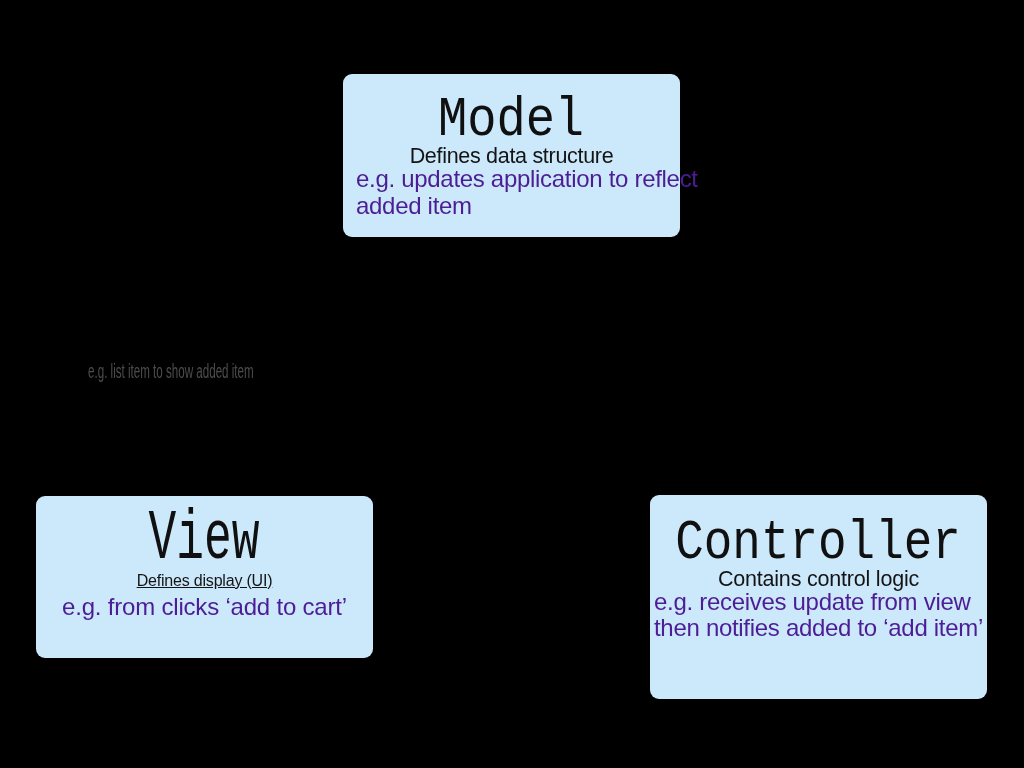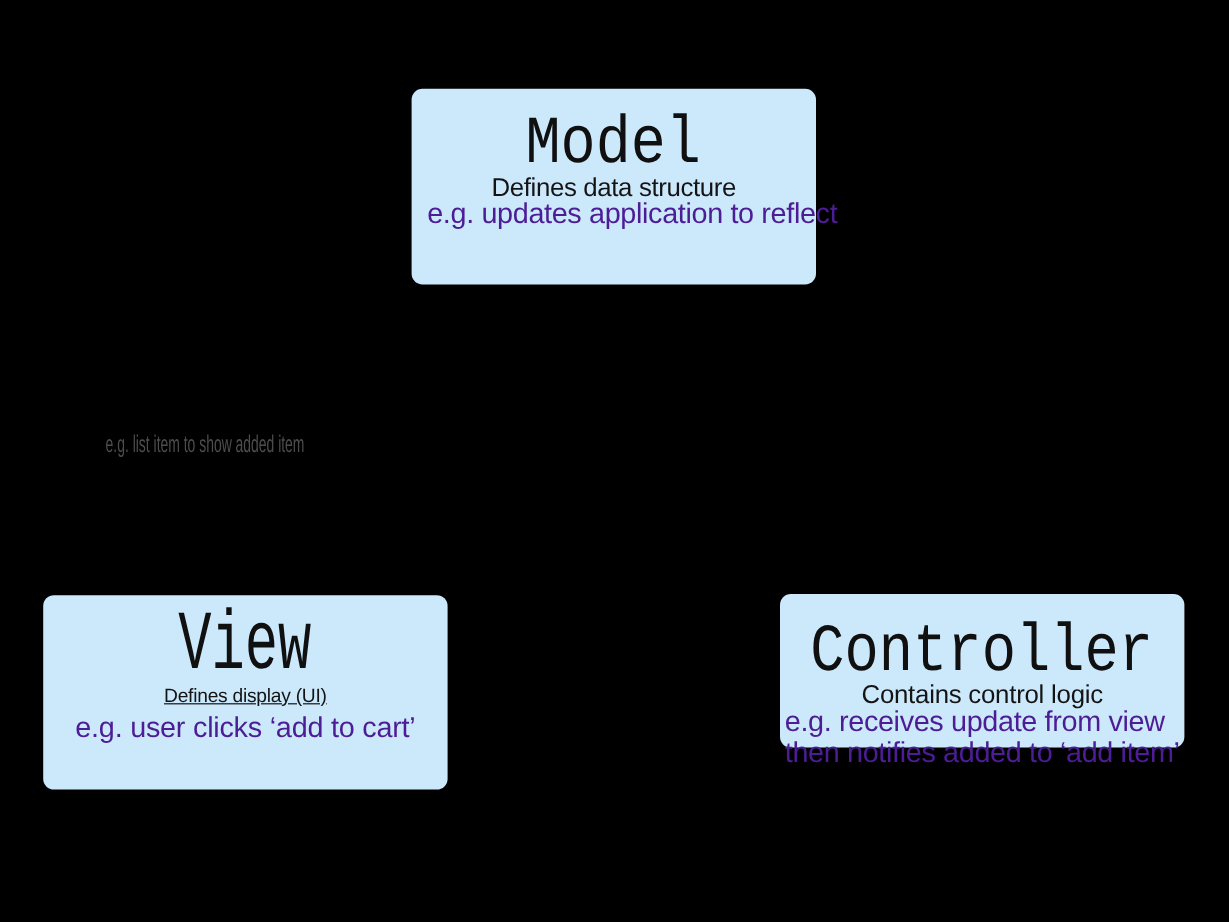--- a/index.html
+++ b/index.html
@@ -17,21 +17,21 @@
   }
   .box {
     position: absolute;
     background: #cce8fb;
     border-radius: 9px;
     text-align: center;
     color: #141414;
   }
   .box-model      { left: 343px; top: 74px;  width: 337px; height: 163px; }
   .box-view       { left: 36px;  top: 496px; width: 337px; height: 162px; }
-  .box-controller { left: 650px; top: 495px; width: 337px; height: 128px; }
+  .box-controller { left: 650px; top: 495px; width: 337px; height: 204px; }
 
   .title {
     font-family: Liberation Mono, monospace;
     color: #101010;
     white-space: nowrap;
   }
   .title .t-inner { display: inline-block; }
 
   .box-model .title      { font-size: 56px; line-height: 56px; margin-top: 18px; }
   .box-model .title .t-inner      { transform: scaleX(0.87); }
@@ -91,32 +91,33 @@
 
 <div class="stage">
 
   <div class="box box-model">
     <div class="title">
       <span class="t-inner">Model</span>
     </div>
     <div class="subtitle">Defines data structure</div>
     <div class="example">
       <div class="line">e.g. updates application to reflect</div>
+      <div class="line">added item</div>
     </div>
   </div>
 
   <div class="side-note">e.g. list item to show added item</div>
 
   <div class="box box-view">
     <div class="title">
       <span class="t-inner">View</span>
     </div>
     <div class="subtitle">Defines display (UI)</div>
     <div class="example">
-      <div class="line">e.g. user clicks ‘add to cart’</div>
+      <div class="line">e.g. from clicks ‘add to cart’</div>
     </div>
   </div>
 
   <div class="box box-controller">
     <div class="title">
       <span class="t-inner">Controller</span>
     </div>
     <div class="subtitle">Contains control logic</div>
     <div class="example">
       <div class="line">e.g. receives update from view</div>

